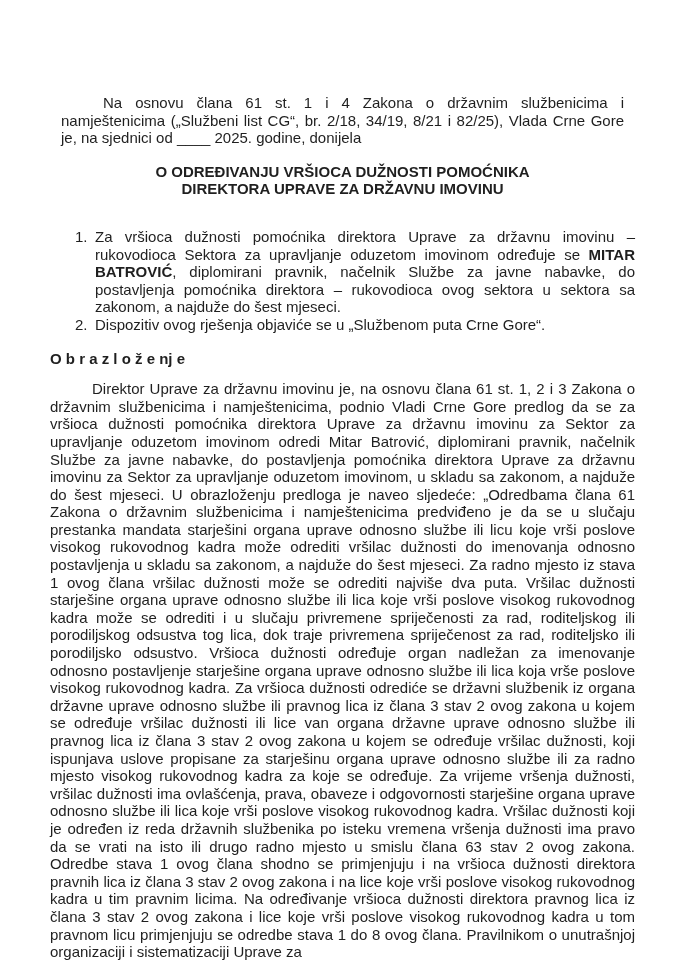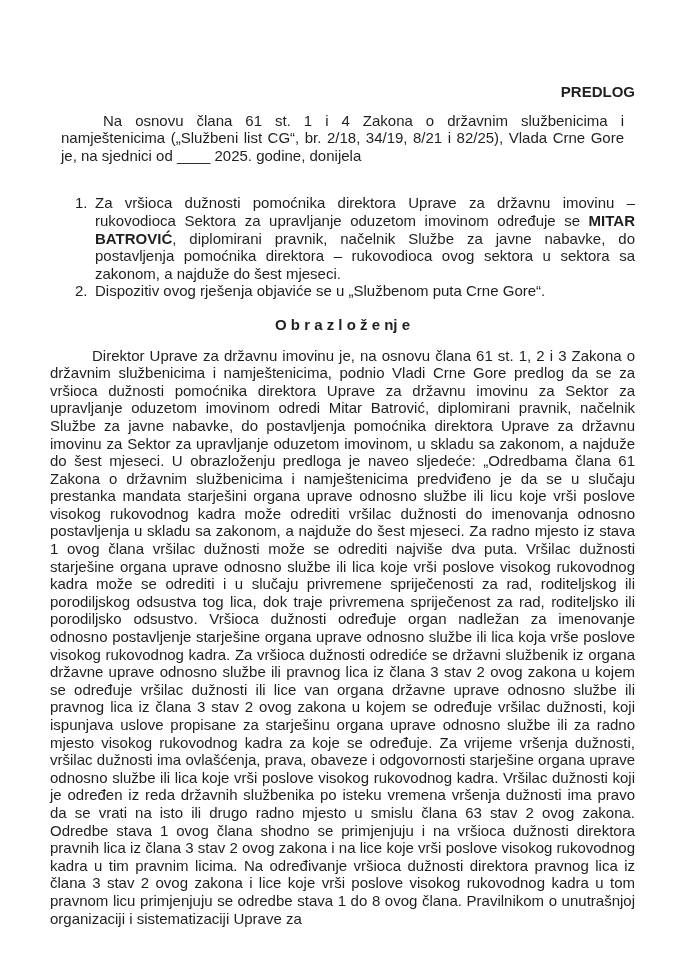--- a/index.html
+++ b/index.html
@@ -48,39 +48,40 @@
   }
   .item-body {
     flex: 1 1 auto;
     text-align: justify;
   }
   .item-body b {
     font-weight: bold;
   }
   .section-heading {
     margin-top: 16px;
-    text-align: center;
+    text-align: left;
     font-weight: bold;
   }
   .body-par {
     margin: 13px 0 0 0;
     text-align: justify;
     text-indent: 42px;
   }
 </style>
 </head>
 <body>
 
 <div class="page">
 
-  <div class="tag">PREDLOG</div>
 
   <p class="intro">Na osnovu člana 61 st. 1 i 4 Zakona o državnim službenicima i namještenicima („Službeni list CG“, br. 2/18, 34/19, 8/21 i 82/25), Vlada Crne Gore je, na sjednici od ____ 2025. godine, donijela</p>
 
   <div class="title-block">
+    <div>O ODREĐIVANJU VRŠIOCA DUŽNOSTI POMOĆNIKA</div>
+    <div>DIREKTORA UPRAVE ZA DRŽAVNU IMOVINU</div>
   </div>
 
   <div class="items">
 
     <div class="item-row">
       <span class="item-num">1.</span>
       <span class="item-body"><span>Za vršioca dužnosti pomoćnika direktora Uprave za državnu imovinu – rukovodioca Sektora za upravljanje oduzetom imovinom određuje se </span><b>MITAR BATROVIĆ</b><span>, diplomirani pravnik, načelnik Službe za javne nabavke, do postavljenja pomoćnika direktora – rukovodioca ovog sektora u sektora sa zakonom, a najduže do šest mjeseci.</span></span>
     </div>
 
     <div class="item-row">

